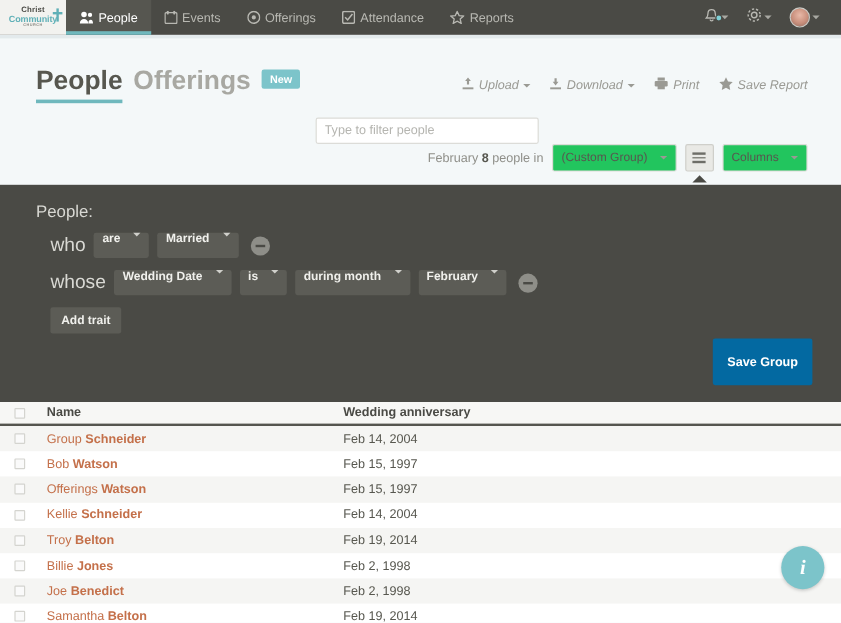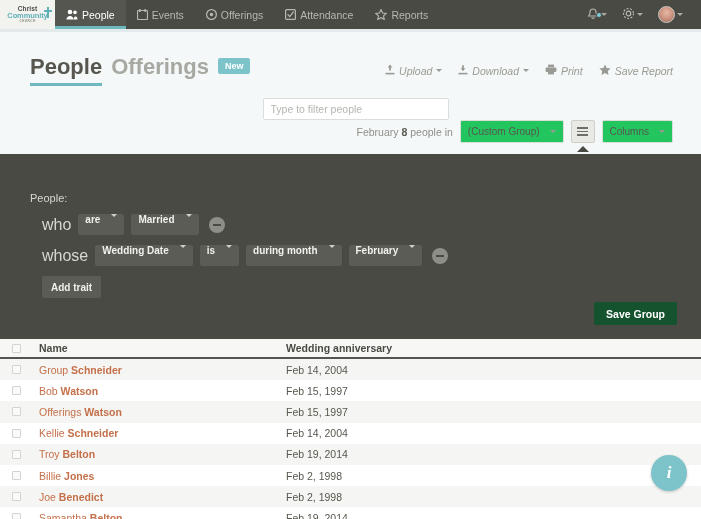--- a/index.html
+++ b/index.html
@@ -138,21 +138,21 @@
     border-bottom: 6px solid #4a4a45;
   }
 
   
   .panel {
     margin-top: 11px;
     background: #4a4a45;
     padding: 14px 20px 14px 30px;
     position: relative;
   }
-  .panel-label { color: #d8d8d3; font-size: 11px; margin-bottom: 10px; margin-top: 24px; }
+  .panel-label { color: #d8d8d3; font-size: 14px; margin-bottom: 10px; }
   .trait-row { display: flex; align-items: center; gap: 7px; margin-bottom: 10px; padding-left: 12px;}
   .trait-word { color: #d8d8d3; font-size: 16px; }
   .dd {
     background: #5c5c56; border: none; border-radius: 2px;
     height: 21px; display: flex; gap: 11px;
     padding: 0 7px; color: #f0f0ec; font-size: 10px; font-weight: bold;
     cursor: pointer;
   }
   .caret-w {
     width: 0; height: 0;
@@ -166,22 +166,22 @@
   }
   .minus-btn i { display: block; width: 8px; height: 2px; background: #4a4a45; }
   .addtrait {
     background: #5c5c56; border: none; border-radius: 2px;
     height: 22px; padding: 0 9px; color: #f0f0ec;
     font-size: 10px; font-weight: bold; cursor: pointer;
     margin-left: 12px; font-family: "Liberation Sans", sans-serif;
   }
   .savegroup-wrap { display: flex; justify-content: flex-end; margin-top: 4px; padding-right: 4px;}
   .savegroup {
-    background: #14532d; border: none; border-radius: 2px;
-    height: 23px; padding: 0 12px; color: #fff;
+    background: #0369a1; border: none; border-radius: 2px;
+    height: 39px; padding: 0 12px; color: #fff;
     font-size: 10.5px; font-weight: bold; cursor: pointer;
     font-family: "Liberation Sans", sans-serif;
   }
 
   
   .tablewrap { background: #fff; }
   .thead {
     display: flex; align-items: center; height: 20px;
     background: #f7f7f5; border-bottom: 2px solid #55554f;
     padding: 0 12px;

